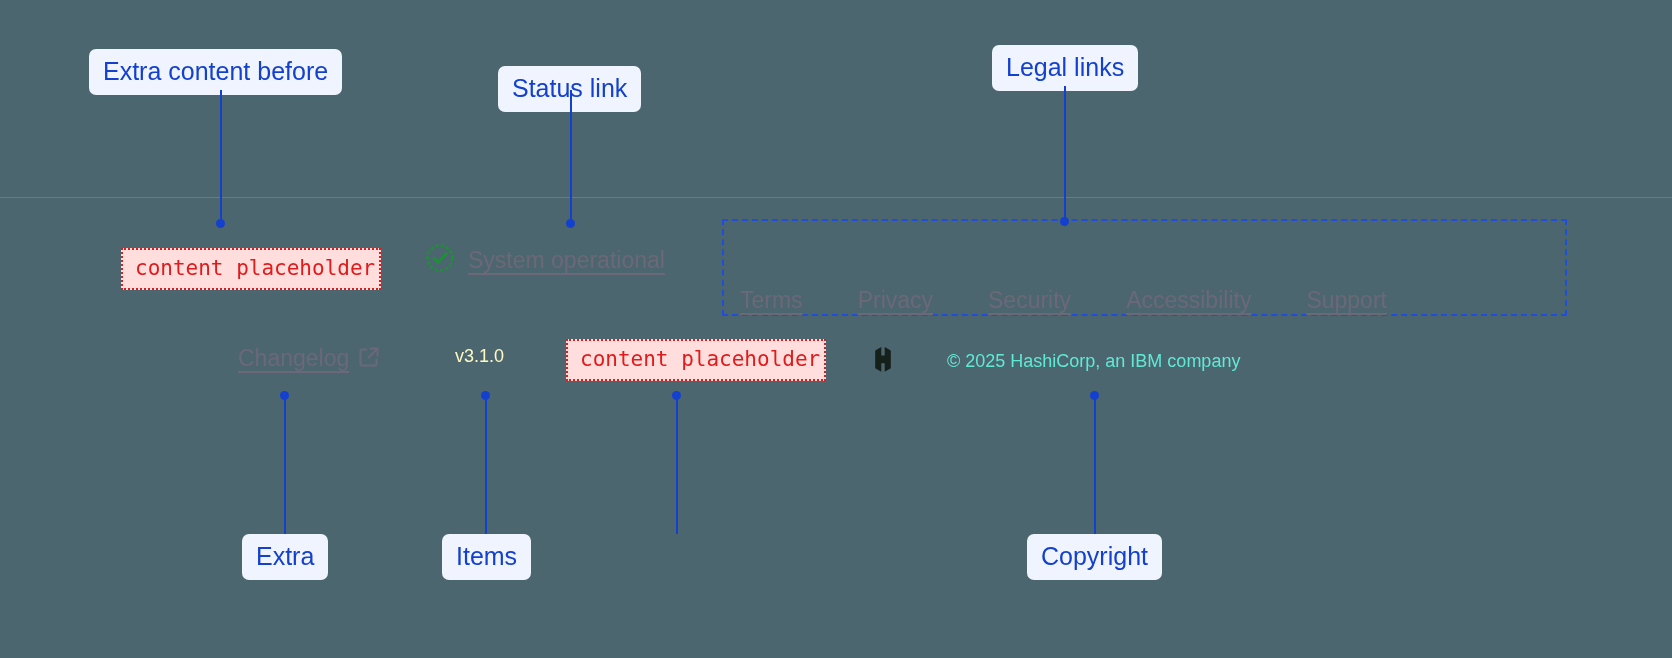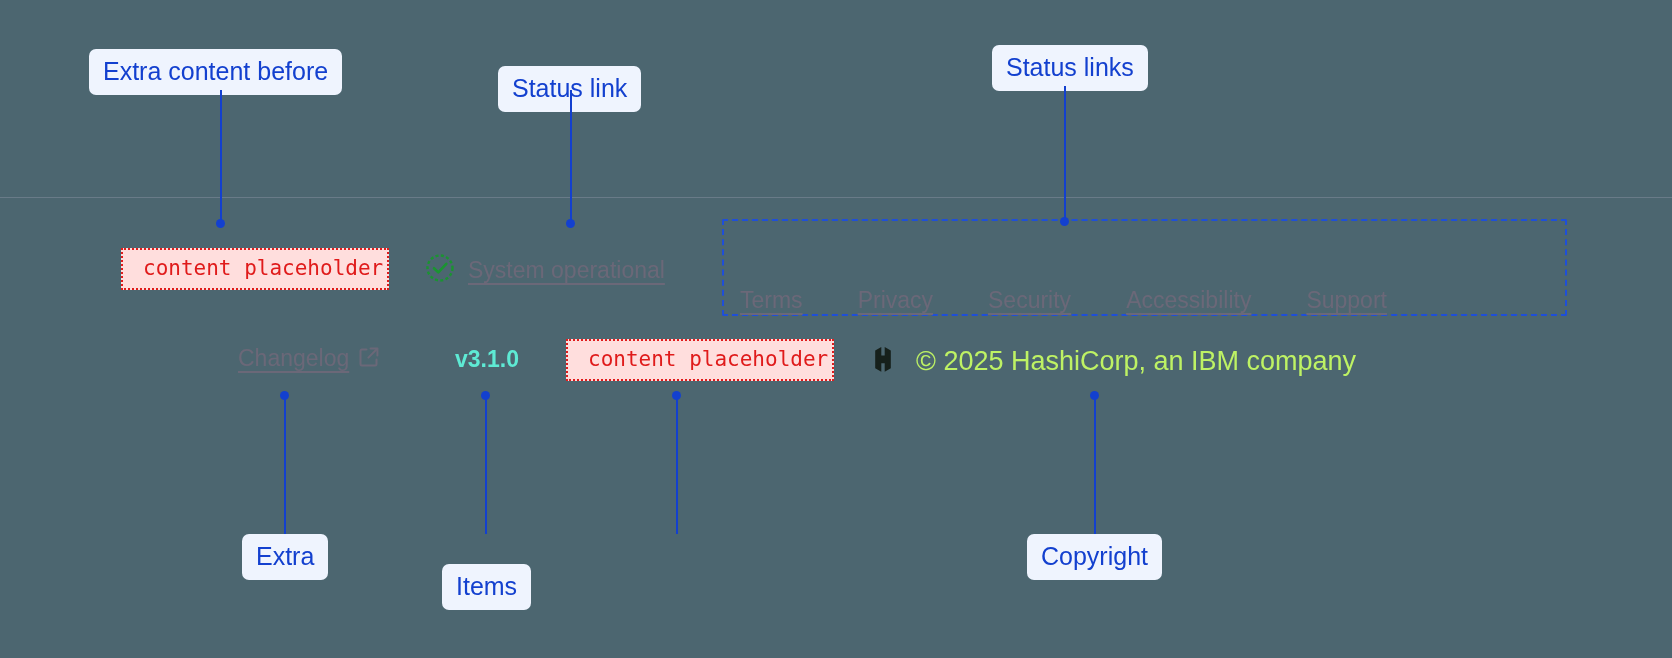--- a/index.html
+++ b/index.html
@@ -30,21 +30,21 @@
     align-items:center;
   }
 
   
   .placeholder {
     font-family:"DejaVu Sans Mono", monospace;
     font-size:21px;
     color:#e01b1b;
     background:#ffdedd;
     border:2px dotted #e01b1b;
-    padding:6px 4px 8px 20px;
+    padding:6px 4px 8px 12px;
     line-height:1.15;
     white-space:nowrap;
     letter-spacing:0px;
   }
 
   
   .flink {
     color:#6b6878;
     font-size:23px;
     text-decoration:underline;
@@ -65,31 +65,31 @@
   }
   .legal-links {
     position:absolute;
     display:flex;
     align-items:center;
   }
   .legal-links .flink { margin-right:55px; }
   .legal-links .flink:last-child { margin-right:0;text-align:right; }
 
   .version {
+    color:#fef9c3;
+    font-size:18px;
+    font-family:"Liberation Sans", sans-serif;
+    white-space:nowrap;
+  }
+
+  .copyright {
     color:#5eead4;
-    font-size:23px;
-    font-family:"Liberation Sans", sans-serif;
-    white-space:nowrap;
-    font-weight:bold;
-  }
-
-  .copyright {
-    color:#bef264;
-    font-size:27px;
-    white-space:nowrap;
+    font-size:18px;
+    white-space:nowrap;
+    margin-left:31px;
   }
 
   .ext-icon { margin-left:9px; vertical-align:-2px; }
 
   
   .callout {
     position:absolute;
     background:#eff4fe;
     color:#1340cf;
     font-size:25px;
@@ -116,21 +116,21 @@
 <div id="stage">
 
   <div class="divider" style="top:197px;"></div>
 
   <div class="legal-box" style="left:722px; top:219px; width:845px; height:97px;"></div>
 
   <div class="footer-row" style="left:121px; top:248px;">
     <span class="placeholder">content placeholder</span>
   </div>
 
-  <div class="footer-row status-wrap" style="left:425px; top:253px;">
+  <div class="footer-row status-wrap" style="left:425px; top:243px;">
     <span class="check-icon">
       <svg width="30" height="30" viewBox="0 0 30 30" aria-hidden="true">
         <circle cx="15" cy="15" r="12.5" fill="none" stroke="#1a9431" stroke-width="2.4" stroke-dasharray="3 2.4"></circle>
         <path d="M9 15.2 L13.3 19.4 L21.3 10.8" fill="none" stroke="#1a9431" stroke-width="2.6" stroke-linecap="round" stroke-linejoin="round"></path>
       </svg>
     </span>
     <span class="flink">System operational</span>
   </div>
 
   <div class="legal-links" style="left:740px; top:255px;margin-top:32px;">
@@ -172,31 +172,31 @@
   </div>
 
   <div class="callout" style="left:89px; top:49px;">Extra content before</div>
   <div class="leader" style="left:220px; top:90px; height:132px;"></div>
   <div class="dot" style="left:216px; top:219px;"></div>
 
   <div class="callout" style="left:498px; top:66px;">Status link</div>
   <div class="leader" style="left:570px; top:90px; height:132px;"></div>
   <div class="dot" style="left:566px; top:219px;"></div>
 
-  <div class="callout" style="left:992px; top:45px;">Status links</div>
+  <div class="callout" style="left:992px; top:45px;">Legal links</div>
   <div class="leader" style="left:1064px; top:86px; height:134px;"></div>
   <div class="dot" style="left:1060px; top:217px;"></div>
 
   <div class="dot" style="left:280px; top:391px;"></div>
   <div class="leader" style="left:284px; top:396px; height:138px;"></div>
   <div class="callout" style="left:242px; top:534px;">Extra</div>
 
   <div class="dot" style="left:481px; top:391px;"></div>
   <div class="leader" style="left:485px; top:396px; height:138px;"></div>
-  <div class="callout" style="left:442px; top:564px;">Items</div>
+  <div class="callout" style="left:442px; top:534px;">Items</div>
 
   <div class="dot" style="left:672px; top:391px;"></div>
   <div class="leader" style="left:676px; top:396px; height:138px;"></div>
 
   <div class="dot" style="left:1090px; top:391px;"></div>
   <div class="leader" style="left:1094px; top:396px; height:138px;"></div>
   <div class="callout" style="left:1027px; top:534px;">Copyright</div>
 
 </div>
 

